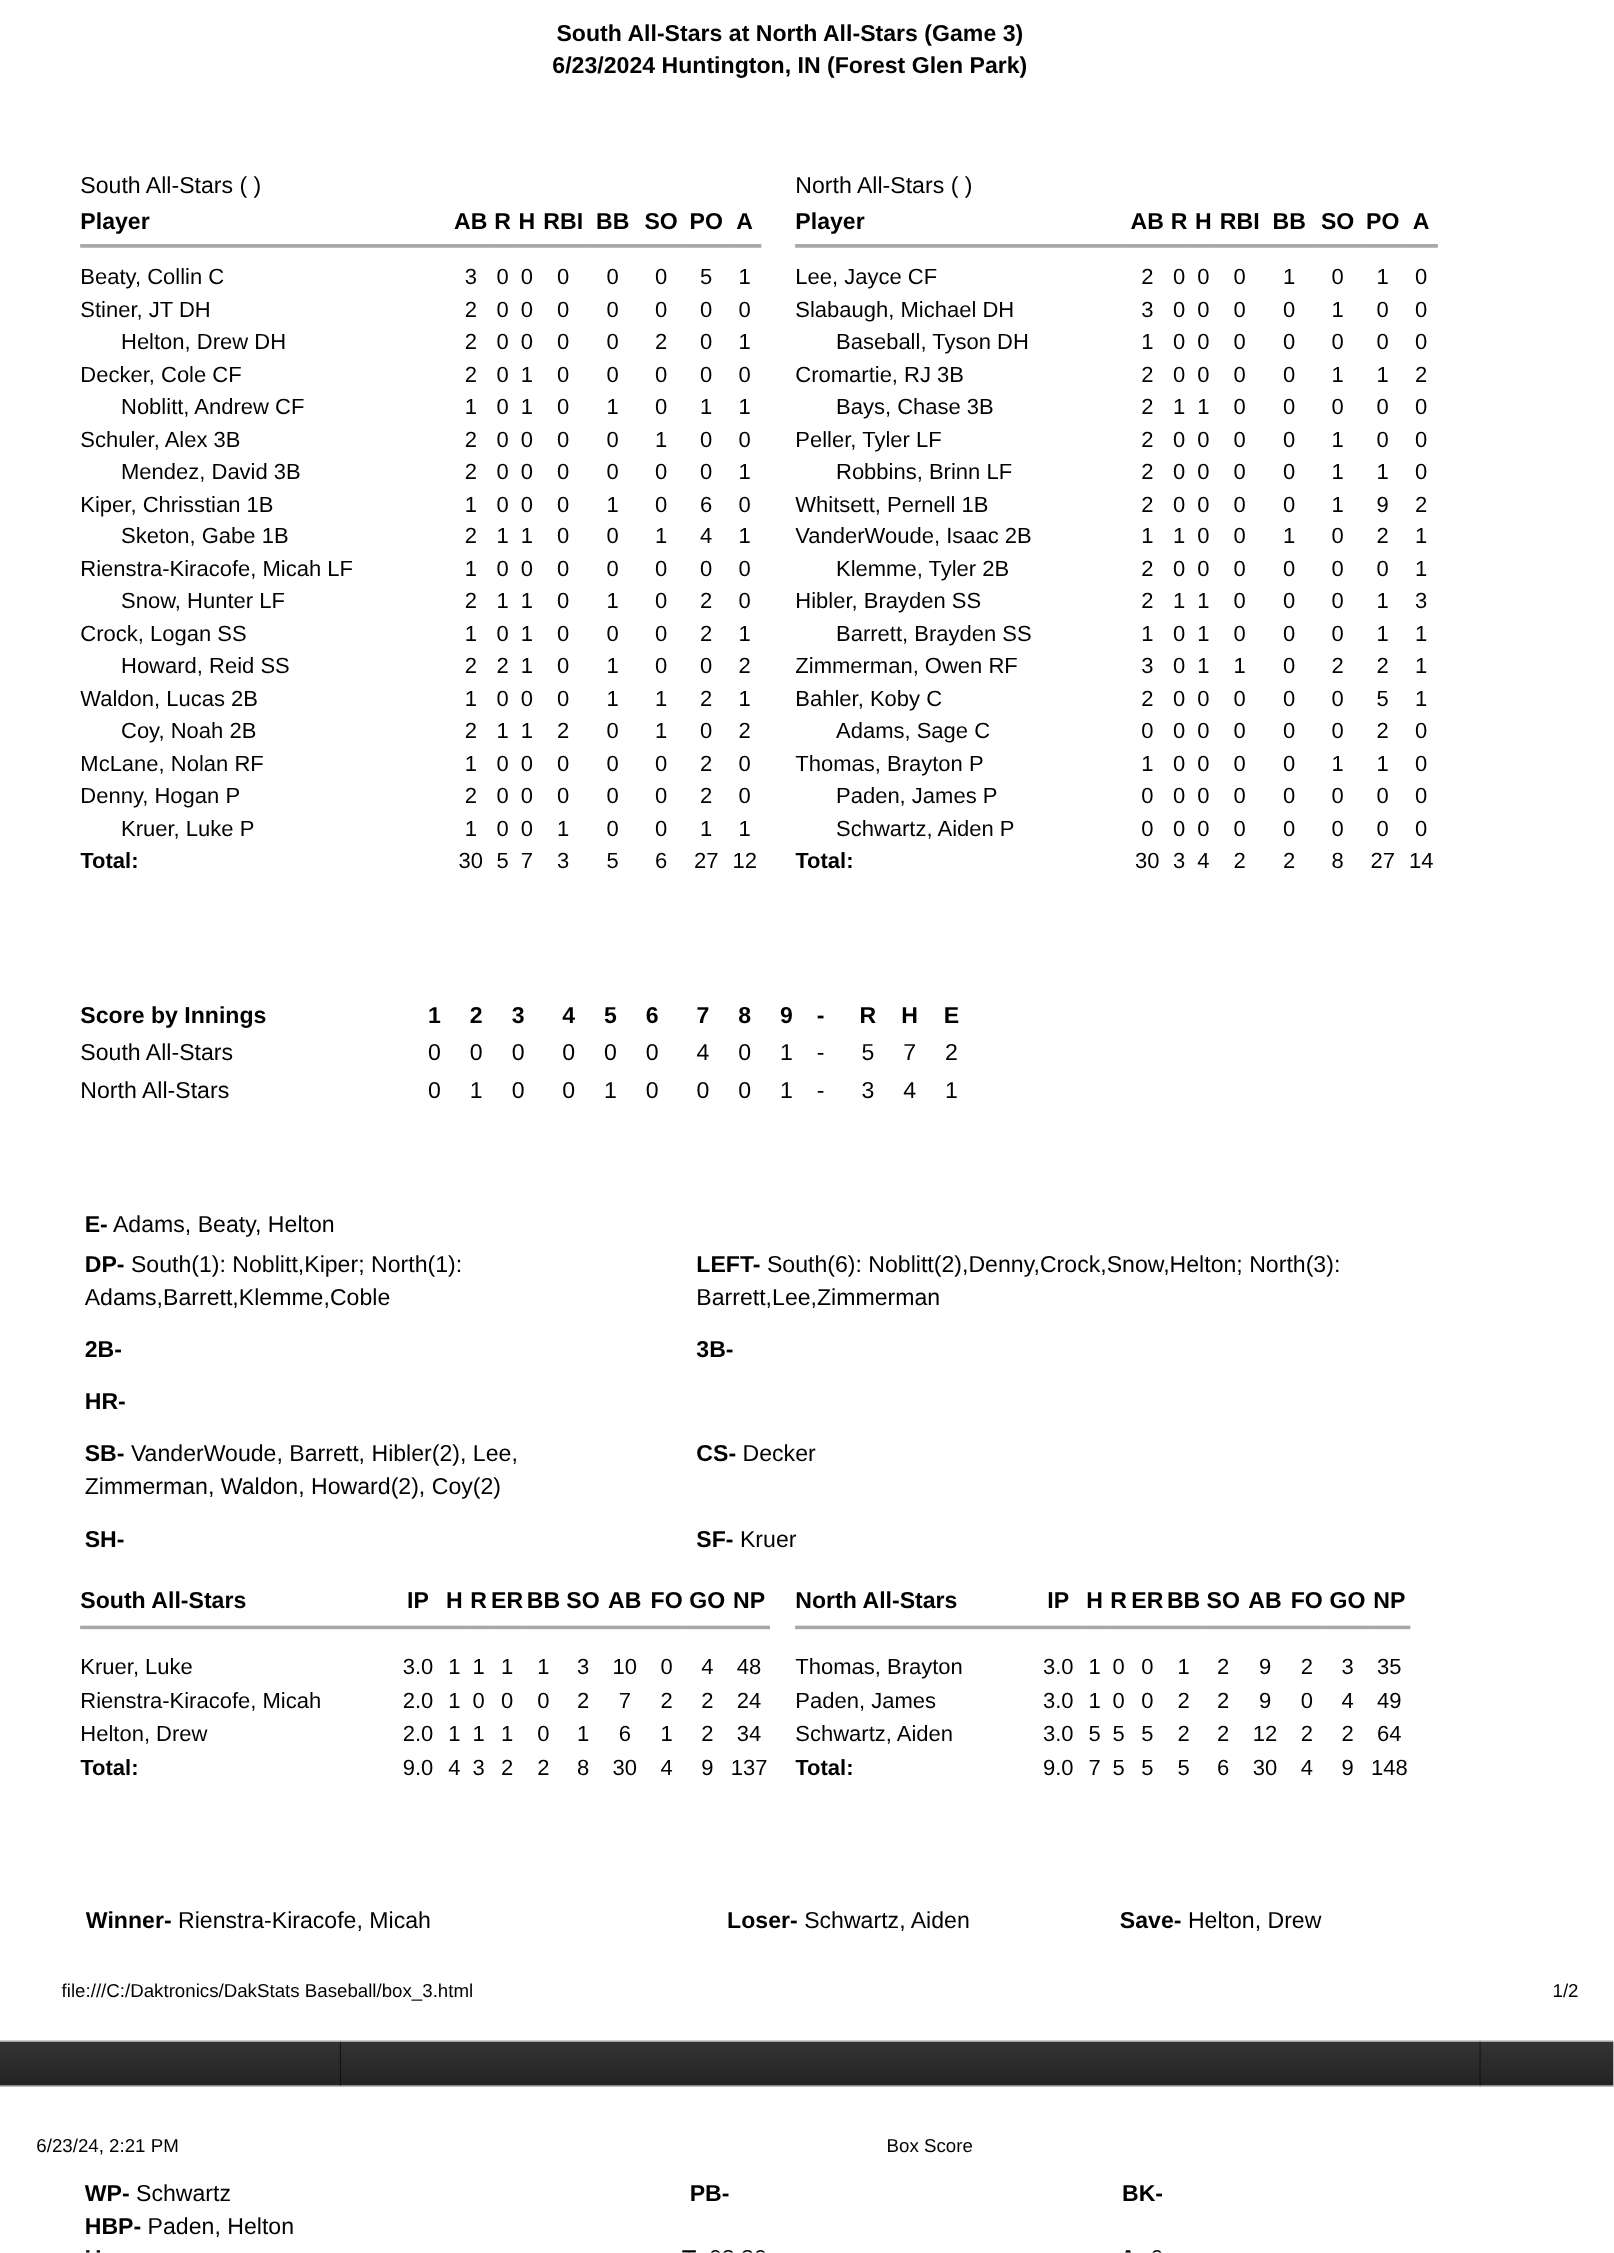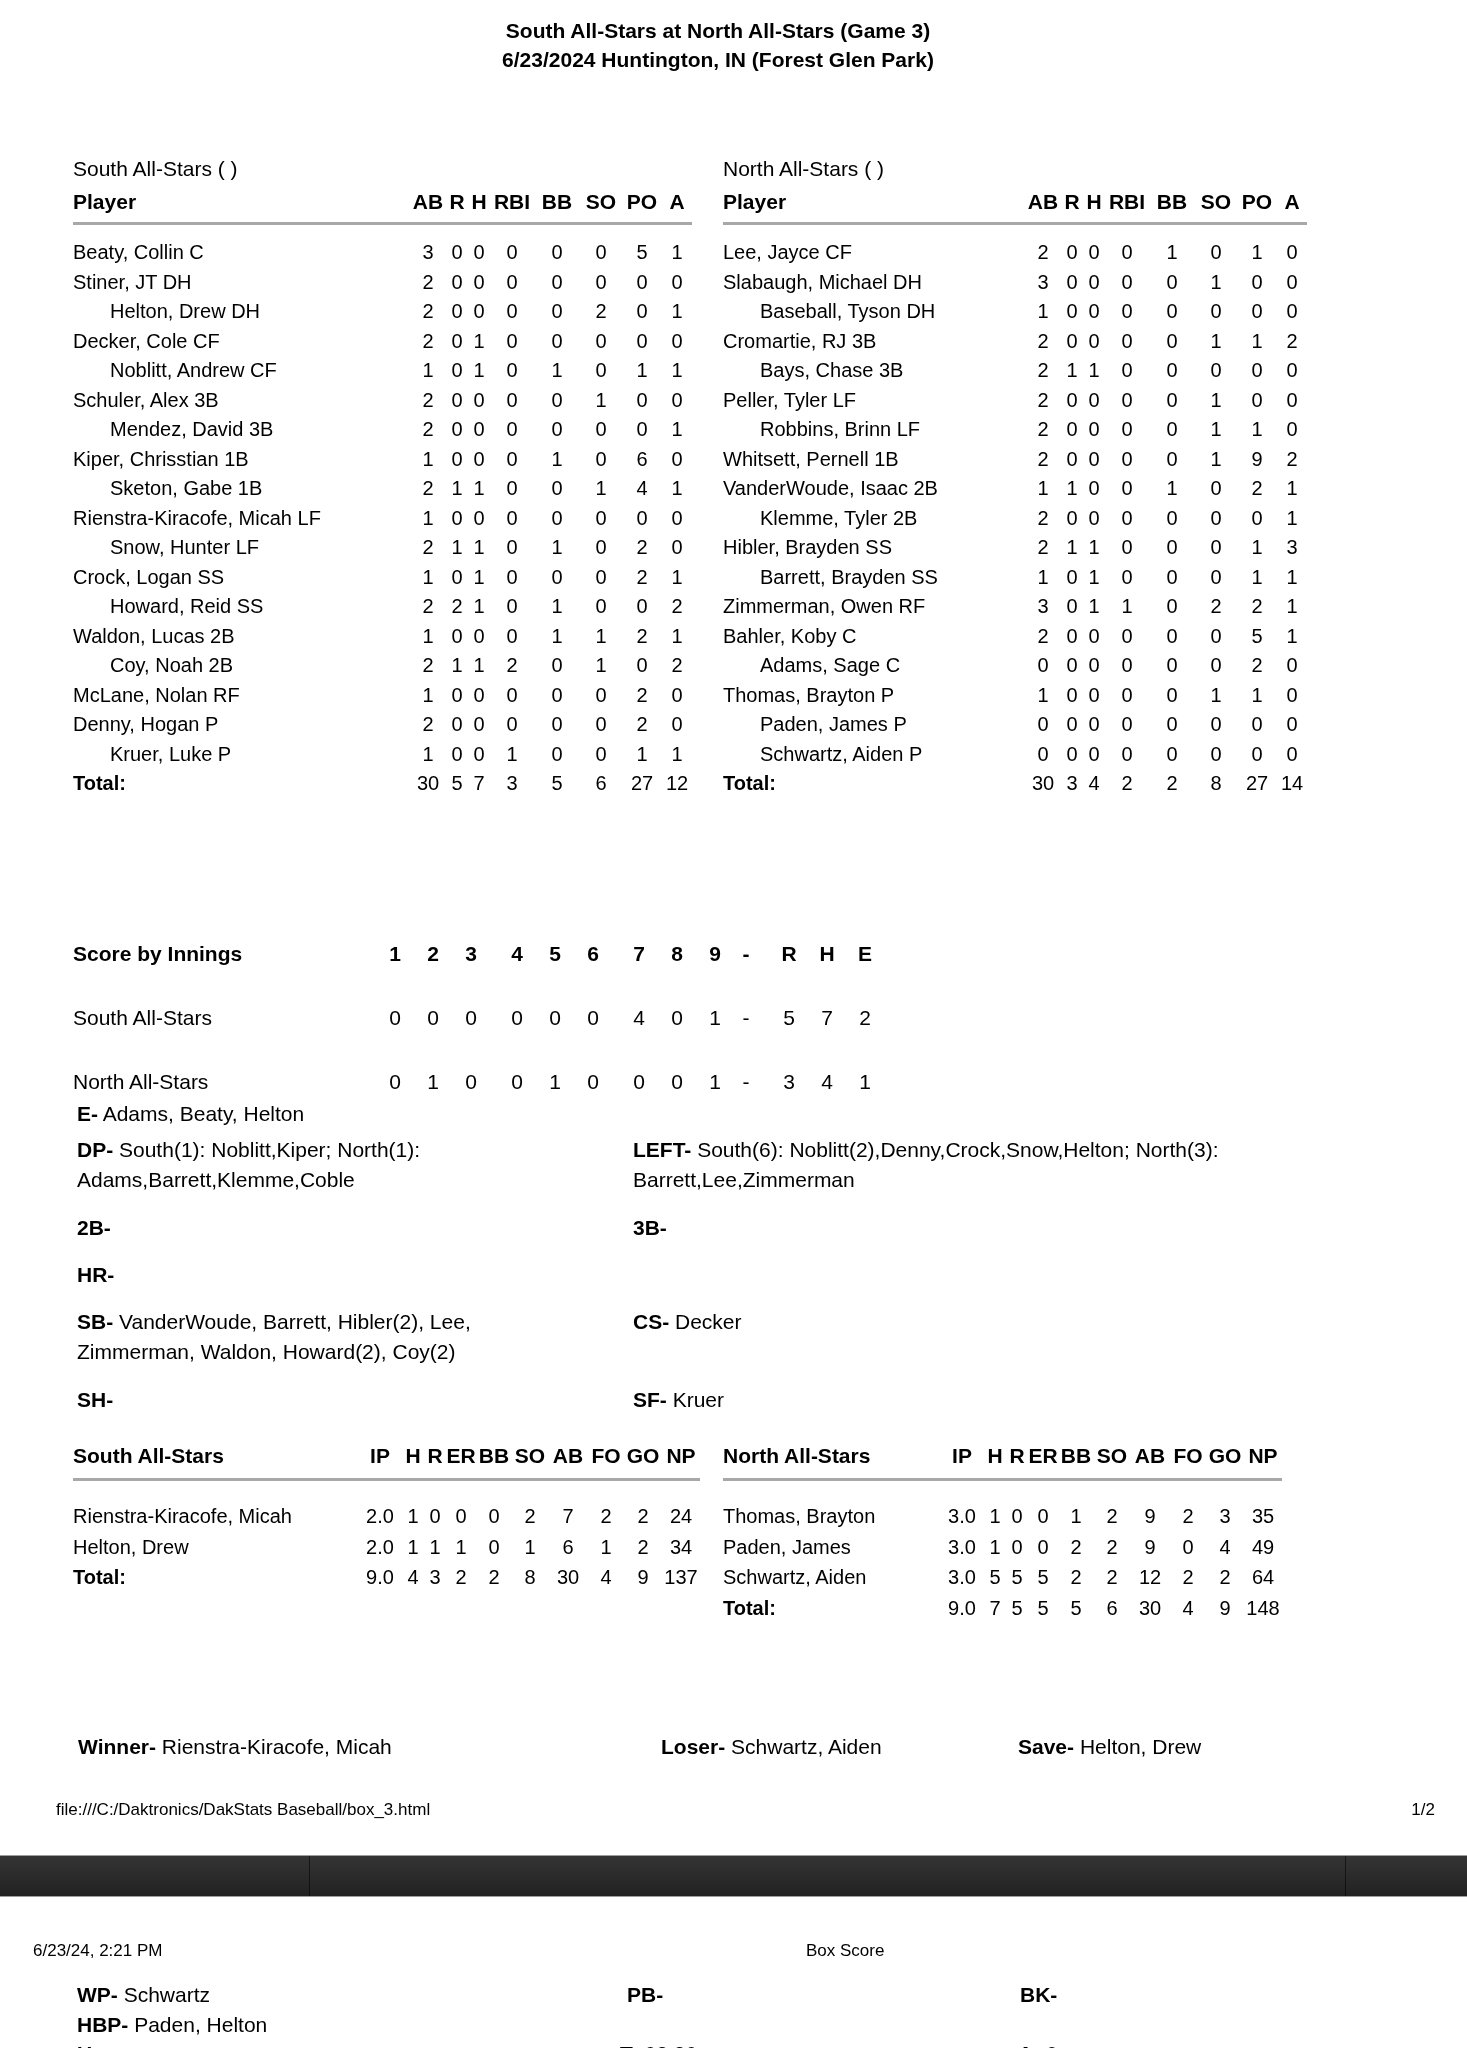--- a/index.html
+++ b/index.html
@@ -20,21 +20,21 @@
   table{border-collapse:collapse;table-layout:fixed;}
   .bat-table thead th{font-size:21px;font-weight:bold;text-align:center;padding:0 0 8px 0;
     border-bottom:3px solid #a8a8a8;line-height:24px;}
   .bat-table thead th.name-col{text-align:left;}
   .bat-table td{font-size:20px;line-height:29.5px;padding:0;text-align:center;white-space:nowrap;overflow:hidden;}
   .bat-table td.name-col{text-align:left;}
   .bat-table tbody tr:first-child td{padding-top:13px;}
   td.indent{padding-left:37px;}
 
   
-  .in-row{display:flex;align-items:baseline;height:34px;font-size:21px;margin-top:30px;}
+  .in-row{display:flex;align-items:baseline;height:34px;font-size:21px;}
   .in-row.hdr{font-weight:bold;}
   .in-label{width:303px;flex:0 0 303px;}
   .in-c{width:38px;flex:0 0 38px;text-align:center;}
   .in-dash{width:24px;flex:0 0 24px;text-align:center;}
   .g8{margin-left:8px;}
   .g12{margin-left:12px;}
 
   
   .note{font-size:21px;line-height:30px;}
   .note .lbl{font-weight:bold;}
@@ -642,20 +642,33 @@
             <th>BB</th>
             <th>SO</th>
             <th>AB</th>
             <th>FO</th>
             <th>GO</th>
             <th>NP</th>
           </tr>
         </thead>
         <tbody>
           <tr>
+            <td class="name-col">Kruer, Luke</td>
+            <td>3.0</td>
+            <td>1</td>
+            <td>1</td>
+            <td>1</td>
+            <td>1</td>
+            <td>3</td>
+            <td>10</td>
+            <td>0</td>
+            <td>4</td>
+            <td>48</td>
+          </tr>
+          <tr>
             <td class="name-col">Rienstra-Kiracofe, Micah</td>
             <td>2.0</td>
             <td>1</td>
             <td>0</td>
             <td>0</td>
             <td>0</td>
             <td>2</td>
             <td>7</td>
             <td>2</td>
             <td>2</td>

